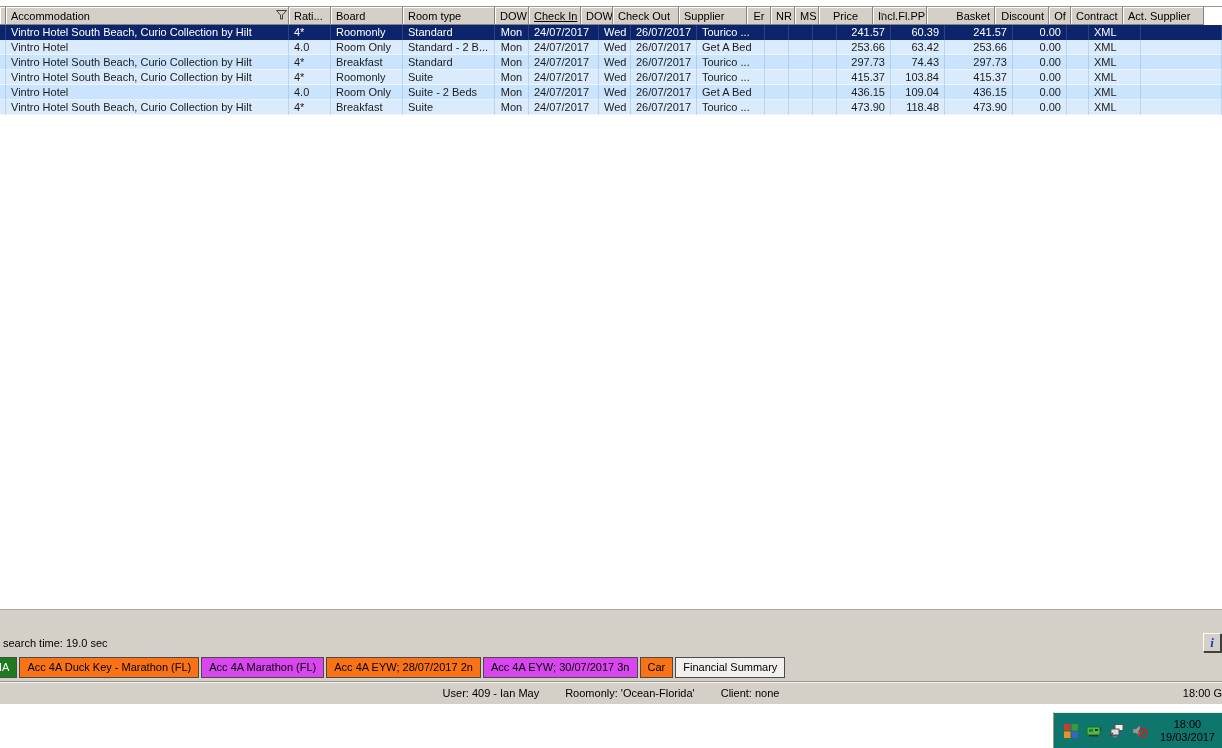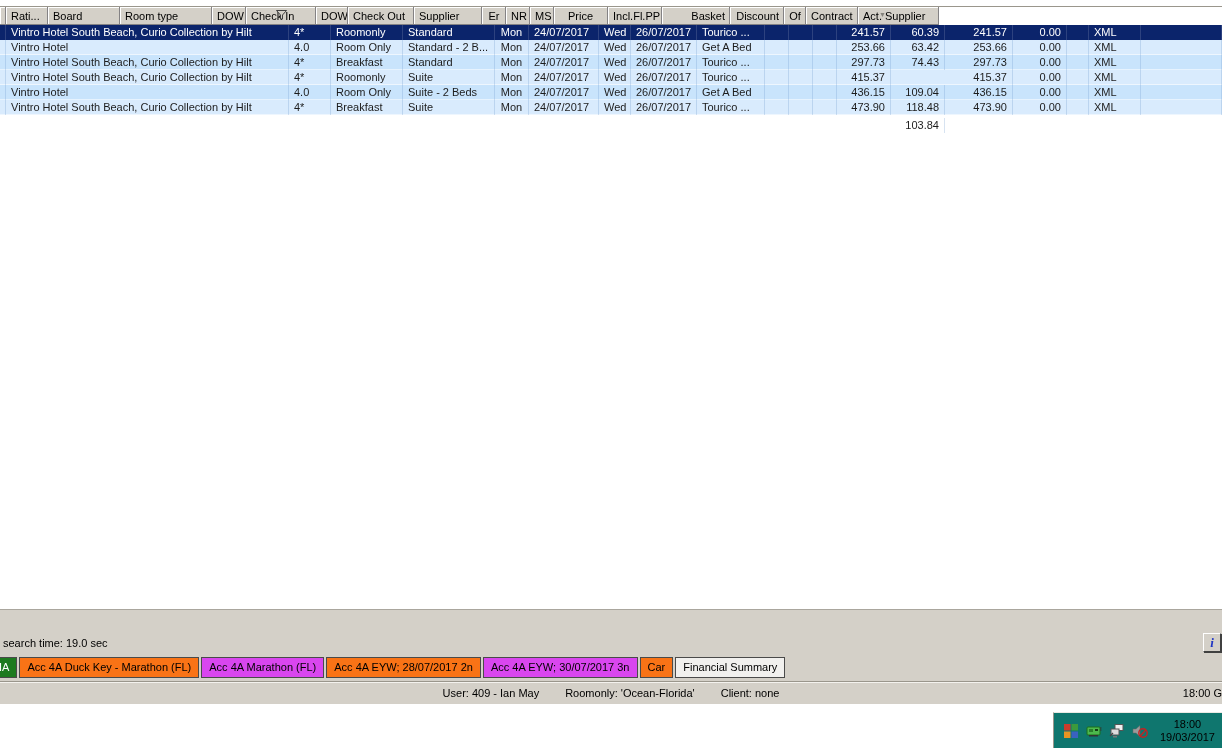--- a/index.html
+++ b/index.html
@@ -86,25 +86,26 @@
   .tray-icon { width:16px; height:16px; cursor:pointer; }
   #tray-clock { margin-left:auto; padding-right:7px; text-align:center; line-height:13px; color:#000; }
 </style>
 </head>
 <body>
 
 <div id="app">
 
   <div id="grid-header">
       <div class="hcell" style="width: 6px; padding: 0px;"><span></span></div>
+      <div class="hcell" style="width: 283px;"><span>Accommodation</span></div>
       <div class="hcell" style="width: 42px;"><span>Rati...</span></div>
       <div class="hcell" style="width: 72px;"><span>Board</span></div>
       <div class="hcell" style="width: 92px;"><span>Room type</span></div>
       <div class="hcell center" style="width: 34px;"><span>DOW</span></div>
-      <div class="hcell" style="width: 70px;"><span>Check In</span></div>
+      <div class="hcell" style="width: 52px; text-decoration: underline;"><span>Check In</span></div>
       <div class="hcell center" style="width: 32px;"><span>DOW</span></div>
       <div class="hcell" style="width: 66px;"><span>Check Out</span></div>
       <div class="hcell" style="width: 68px;"><span>Supplier</span></div>
       <div class="hcell center" style="width: 24px;"><span>Er</span></div>
       <div class="hcell center" style="width: 24px;"><span>NR</span></div>
       <div class="hcell center" style="width: 24px;"><span>MS</span></div>
       <div class="hcell right" style="width: 54px; padding-right: 14px;"><span>Price</span></div>
       <div class="hcell right" style="width: 54px;"><span>Incl.Fl.PP</span></div>
       <div class="hcell right" style="width: 68px;"><span>Basket</span></div>
       <div class="hcell right" style="width: 54px;"><span>Discount</span></div>
@@ -195,21 +196,21 @@
         <div class="cell" style="width: 92px;">Suite</div>
         <div class="cell center" style="width: 34px;">Mon</div>
         <div class="cell" style="width: 70px;">24/07/2017</div>
         <div class="cell center" style="width: 32px;">Wed</div>
         <div class="cell" style="width: 66px;">26/07/2017</div>
         <div class="cell" style="width: 68px;">Tourico ...</div>
         <div class="cell center" style="width: 24px;"></div>
         <div class="cell center" style="width: 24px;"></div>
         <div class="cell center" style="width: 24px;"></div>
         <div class="cell right" style="width: 54px;">415.37</div>
-        <div class="cell right" style="width: 54px; margin-top: 48px;">103.84</div>
+        <div class="cell right" style="width: 54px;">103.84</div>
         <div class="cell right" style="width: 68px;">415.37</div>
         <div class="cell right" style="width: 54px;">0.00</div>
         <div class="cell center" style="width: 22px;"></div>
         <div class="cell" style="width: 52px;">XML</div>
         <div class="cell" style="width: 81px;"></div>
       </div>
       <div class="grow alt-b">
         <div class="cell" style="width: 6px; padding: 0px;"></div>
         <div class="cell" style="width: 283px;">Vintro Hotel</div>
         <div class="cell" style="width: 42px;">4.0</div>

